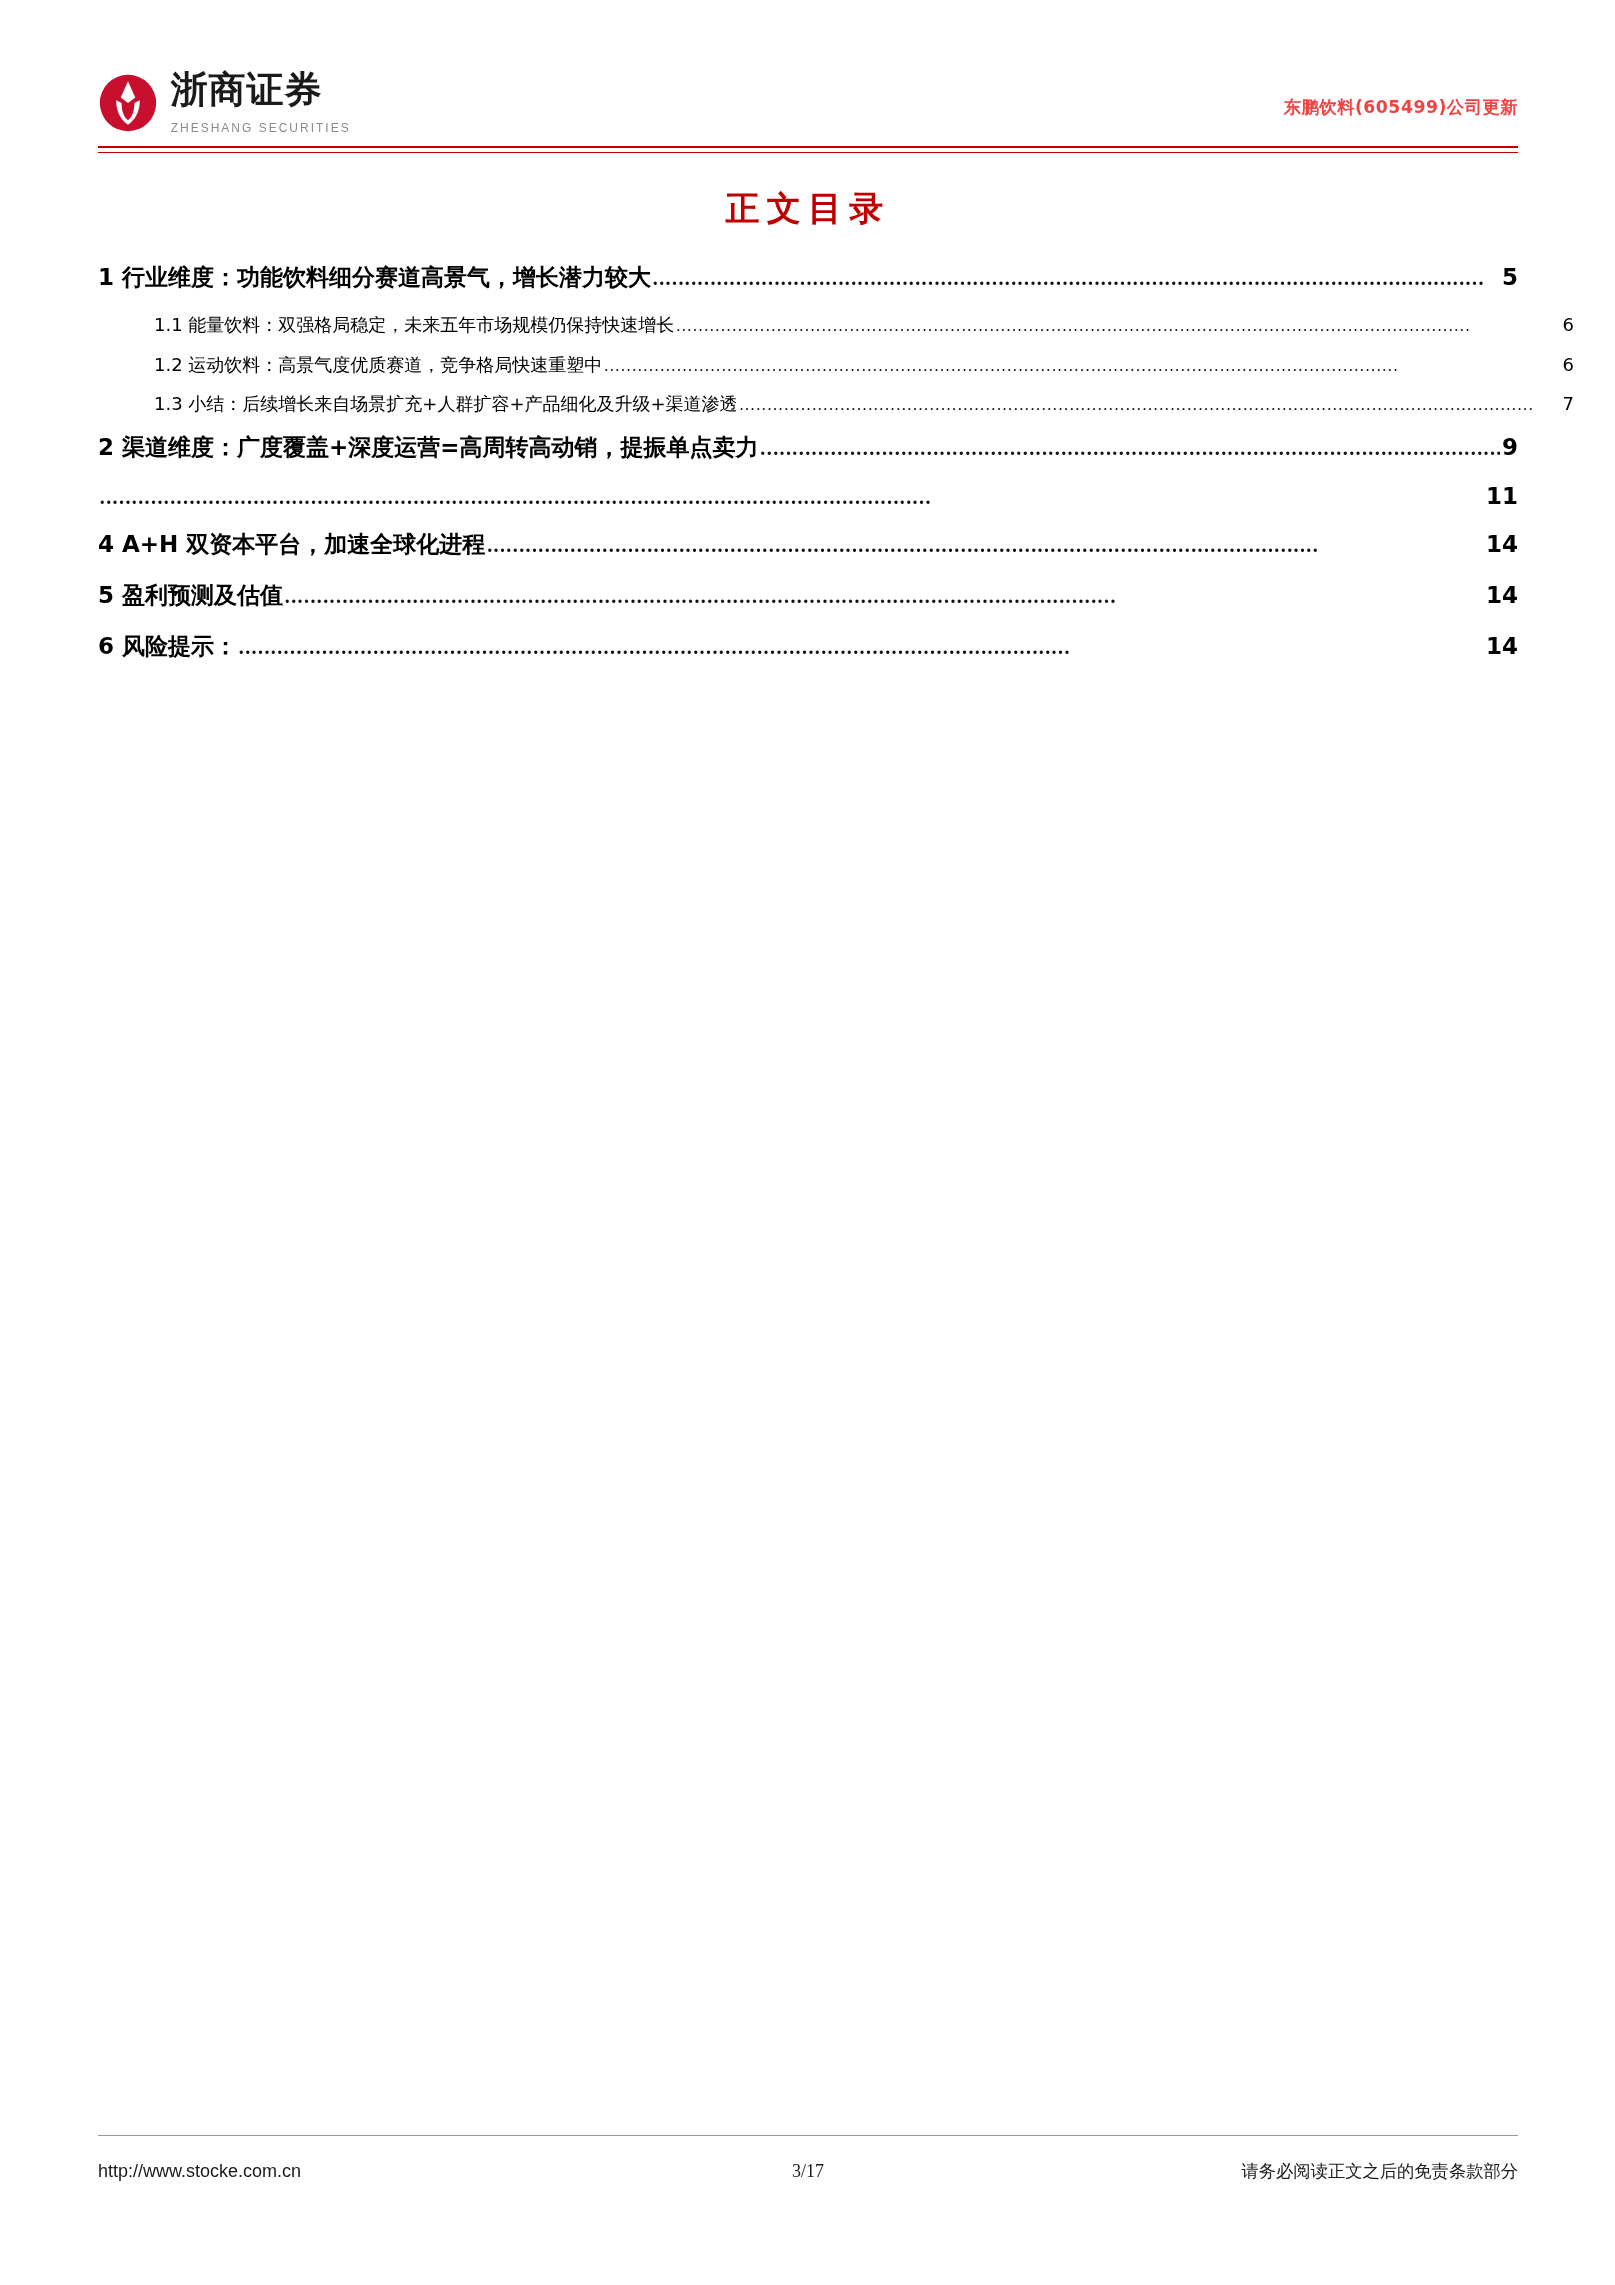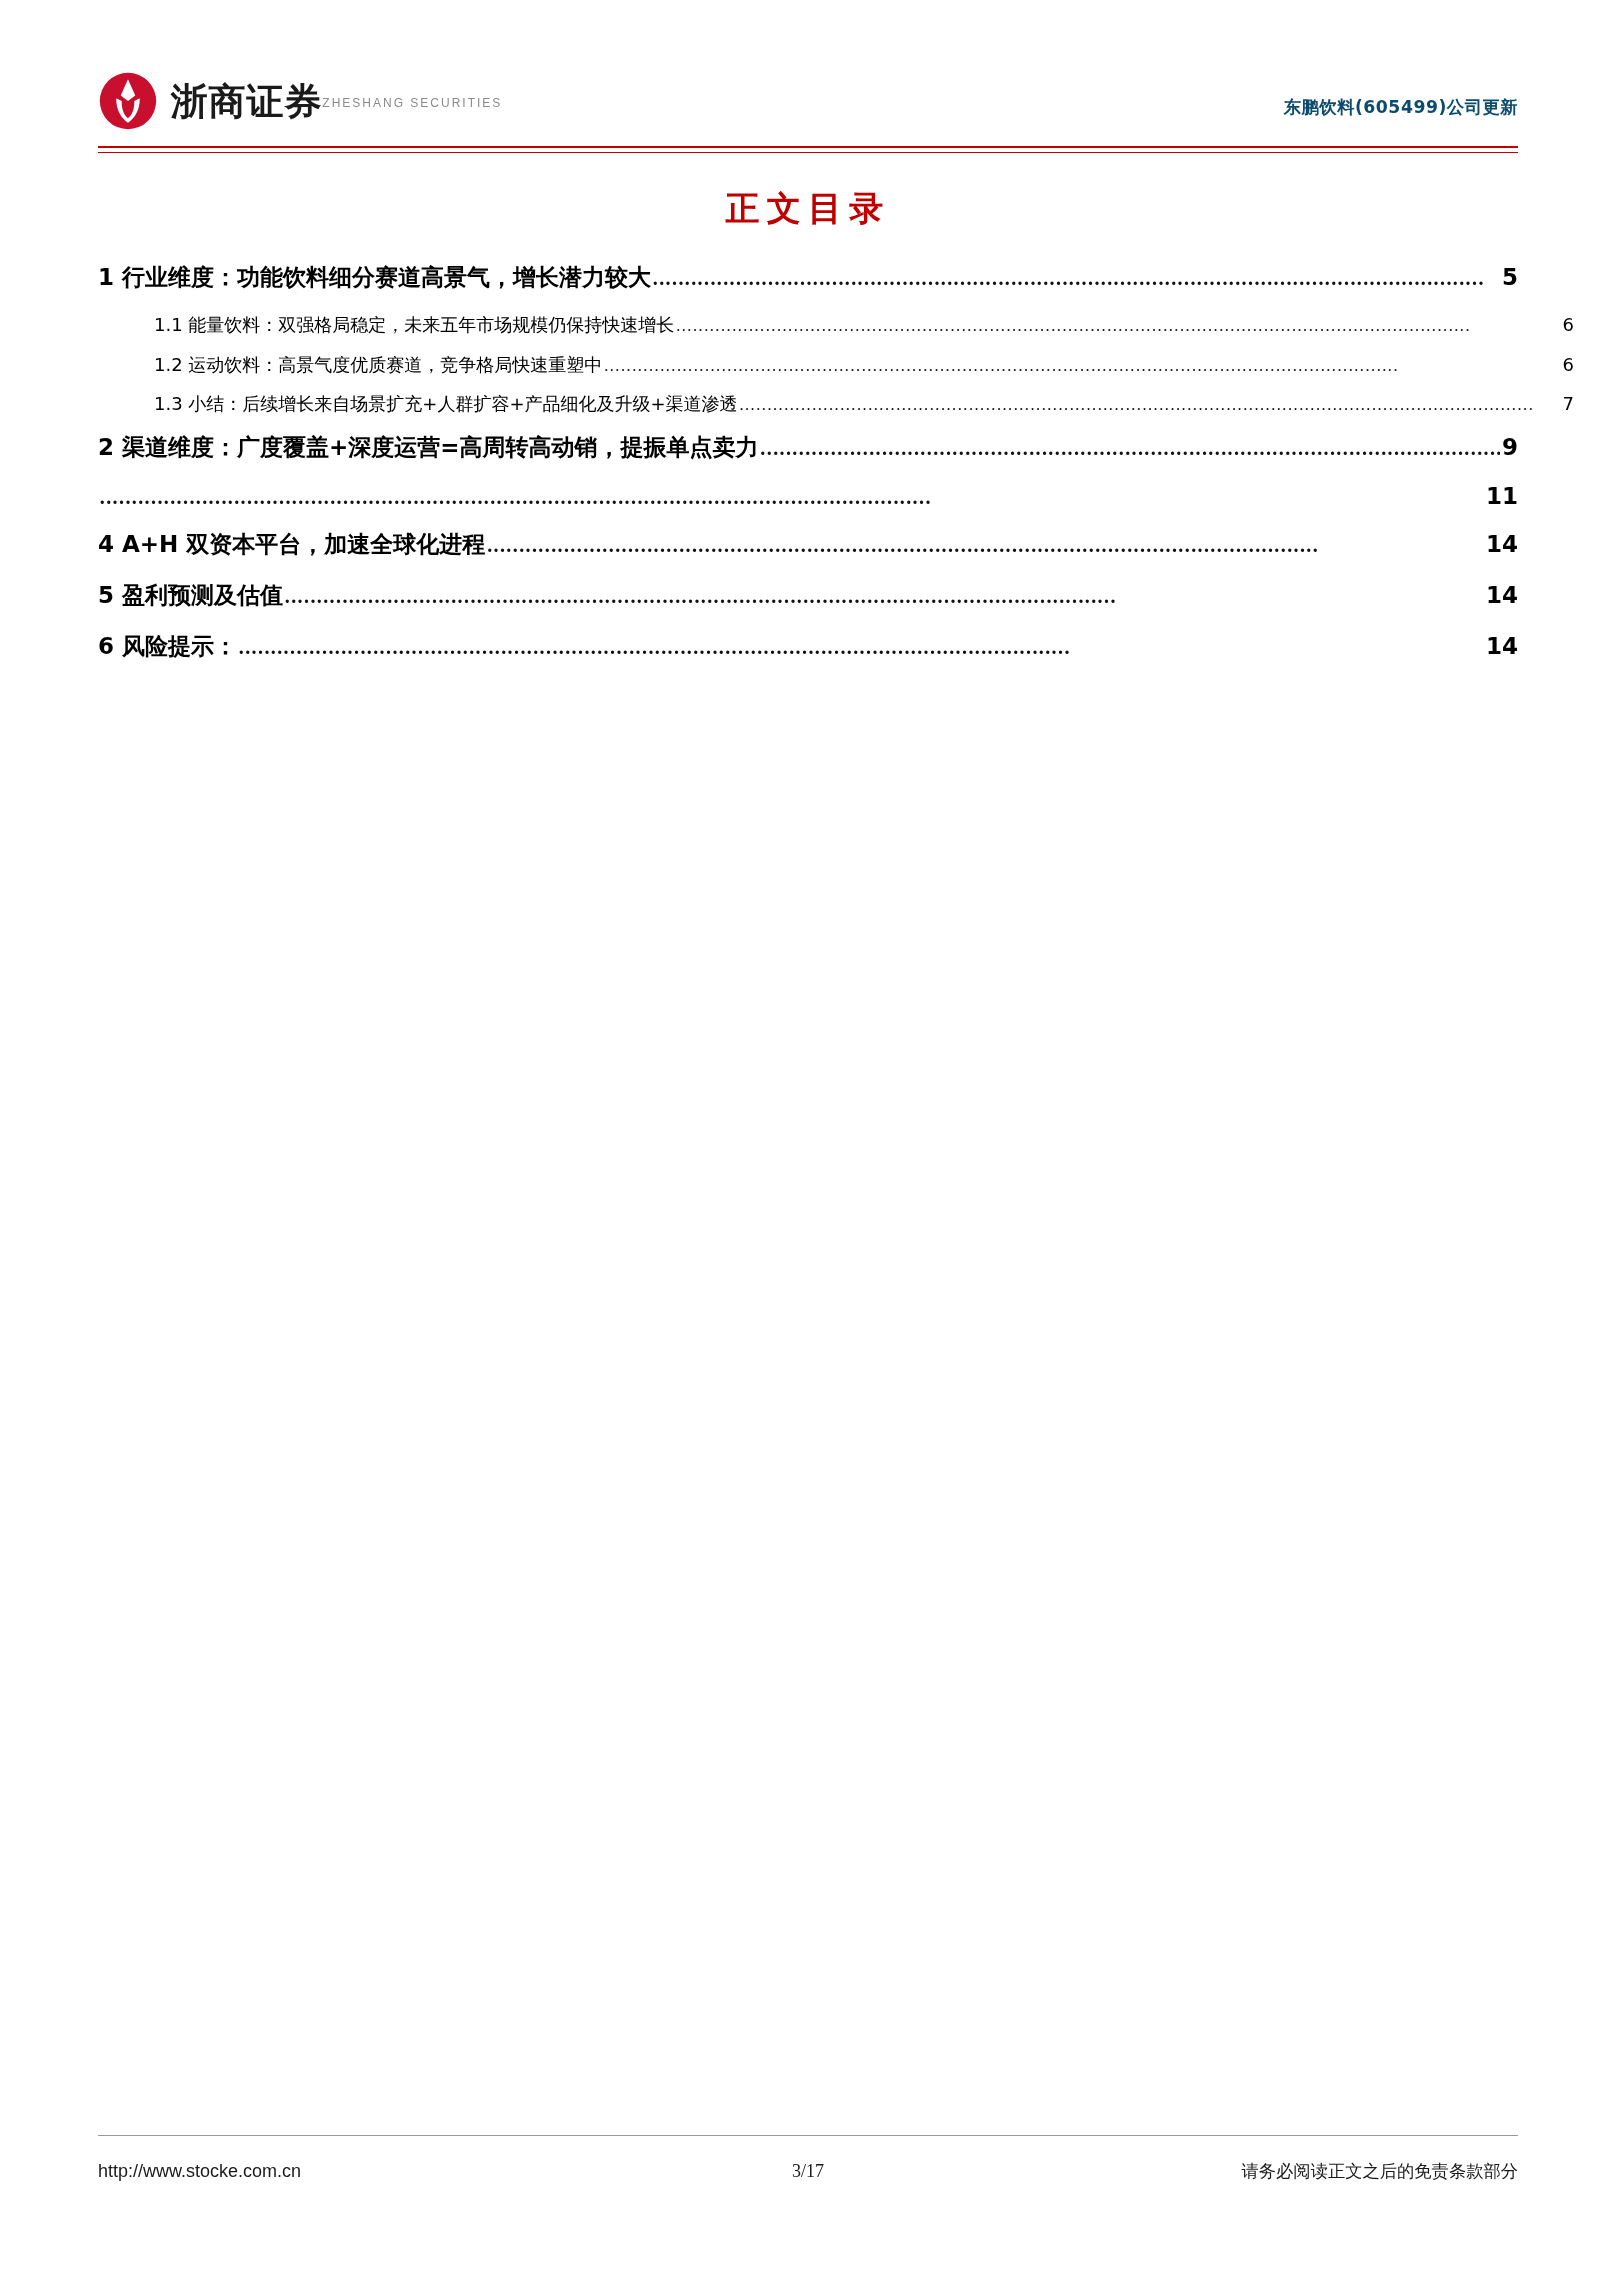--- a/index.html
+++ b/index.html
@@ -54,30 +54,30 @@
   .logo-text-en {
     font-family: Liberation Sans, sans-serif;
     font-size: 12px;
     color: #8a8a8a;
     letter-spacing: 2px;
     margin-top: 14px;
     line-height: 1;
   }
   .logo-stack {
     display: flex;
-    flex-direction: row;
+    flex-direction: column;
     justify-content: center;
   }
   .header-right {
     position: absolute;
     right: 0;
     top: 23.6px;
     font-family: "DejaVu Sans", sans-serif;
     font-size: 17.3px;
-    color: #0c4a6e;
+    color: #ef4444;
     font-weight: bold;
     letter-spacing: 0.5px;
   }
   .header-rule {
     position: absolute;
     left: 0;
     top: 75px;
     width: 1420px;
     height: 0;
     border-top: 2.7px solid #c00000;

